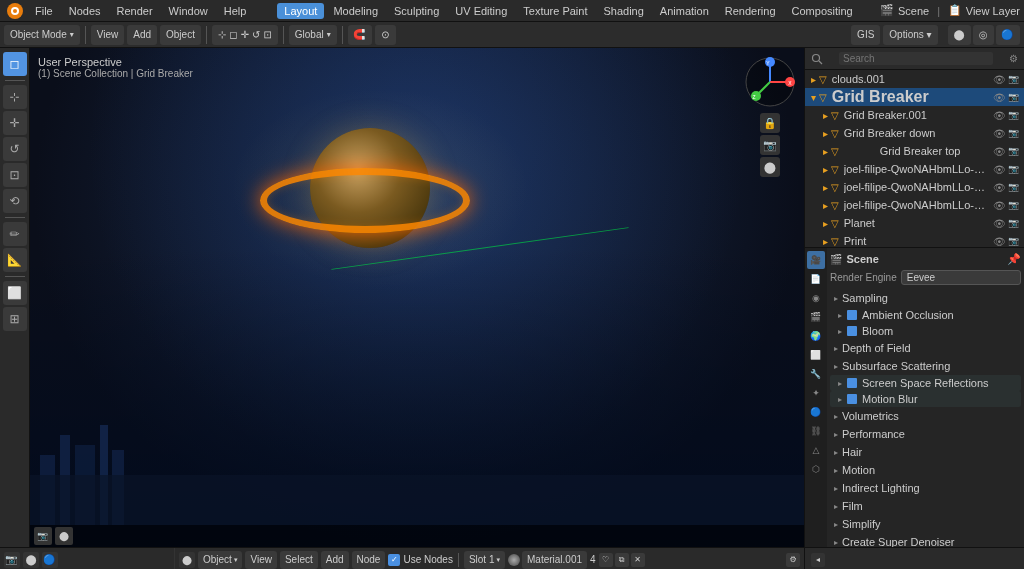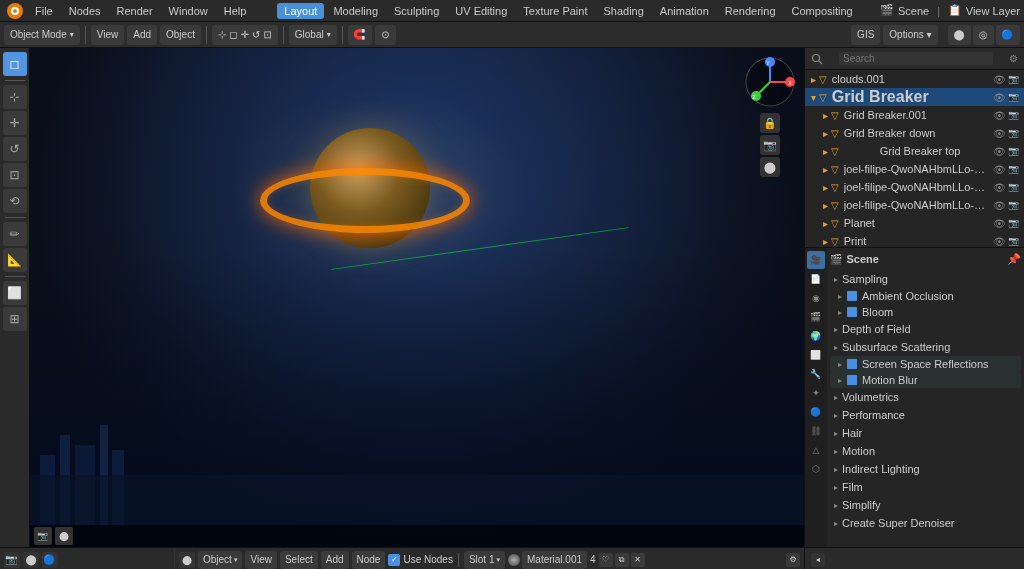--- a/index.html
+++ b/index.html
@@ -188,20 +188,24 @@
           <rect x="10" y="80" width="15" height="70" fill="rgba(20,40,80,0.6)"></rect>
           <rect x="30" y="60" width="10" height="90" fill="rgba(20,40,80,0.7)"></rect>
           <rect x="45" y="70" width="20" height="80" fill="rgba(15,35,70,0.6)"></rect>
           <rect x="70" y="50" width="8" height="100" fill="rgba(20,40,80,0.8)"></rect>
           <rect x="82" y="75" width="12" height="75" fill="rgba(20,40,80,0.6)"></rect>
           <rect x="0" y="100" width="100%" height="50" fill="rgba(10,20,40,0.7)"></rect>
         </svg>
       </div>
     </div>
 
+    <div class="viewport-label">
+      <div style="color:#ccc; font-size:11px;">User Perspective</div>
+      <div style="color:#aaa; font-size:10px;">(1) Scene Collection | Grid Breaker</div>
+    </div>
 
     <div style="position:absolute; top:6px; right:6px; display:flex; flex-direction:column; align-items:center; gap:3px;">
       <svg width="56" height="56">
         <circle cx="28" cy="28" r="24" fill="rgba(0,0,0,0.3)" stroke="#444" stroke-width="1"></circle>
 
         <line x1="28" y1="28" x2="28" y2="8" stroke="#4488ff" stroke-width="2"></line>
         <circle cx="28" cy="8" r="5" fill="#4488ff"></circle>
 
         <line x1="28" y1="28" x2="48" y2="28" stroke="#ff4444" stroke-width="2"></line>
         <circle cx="48" cy="28" r="5" fill="#ff4444"></circle>
@@ -331,20 +335,24 @@
       </div>
 
       <div style="flex:1; overflow-y:auto; padding:4px 3px;">
 
         <div style="display:flex; align-items:center; gap:4px; margin-bottom:4px;">
           <span style="font-size:10px; color:#aaa;">🎬</span>
           <span style="font-size:11px; color:#ccc; font-weight:bold;">Scene</span>
           <div style="margin-left:auto; width:14px; height:14px; display:flex; align-items:center; justify-content:center; cursor:pointer;">📌</div>
         </div>
 
+        <div style="display:flex; align-items:center; gap:4px; margin-bottom:4px; font-size:11px;">
+          <span style="color:#999; font-size:10px; white-space:nowrap;">Render Engine</span>
+          <div style="flex:1; background:#3a3a3a; border:1px solid #555; border-radius:3px; padding:1px 5px; font-size:10px; color:#ccc; cursor:pointer;">Eevee</div>
+        </div>
 
         <div class="section-label">
           <span class="prop-section-arrow">▸</span>
           <span class="prop-section-title">Sampling</span>
         </div>
         <div class="checkbox-row">
           <span class="prop-section-arrow">▸</span>
           <span class="cb-blue"></span>
           <span>Ambient Occlusion</span>
         </div>

